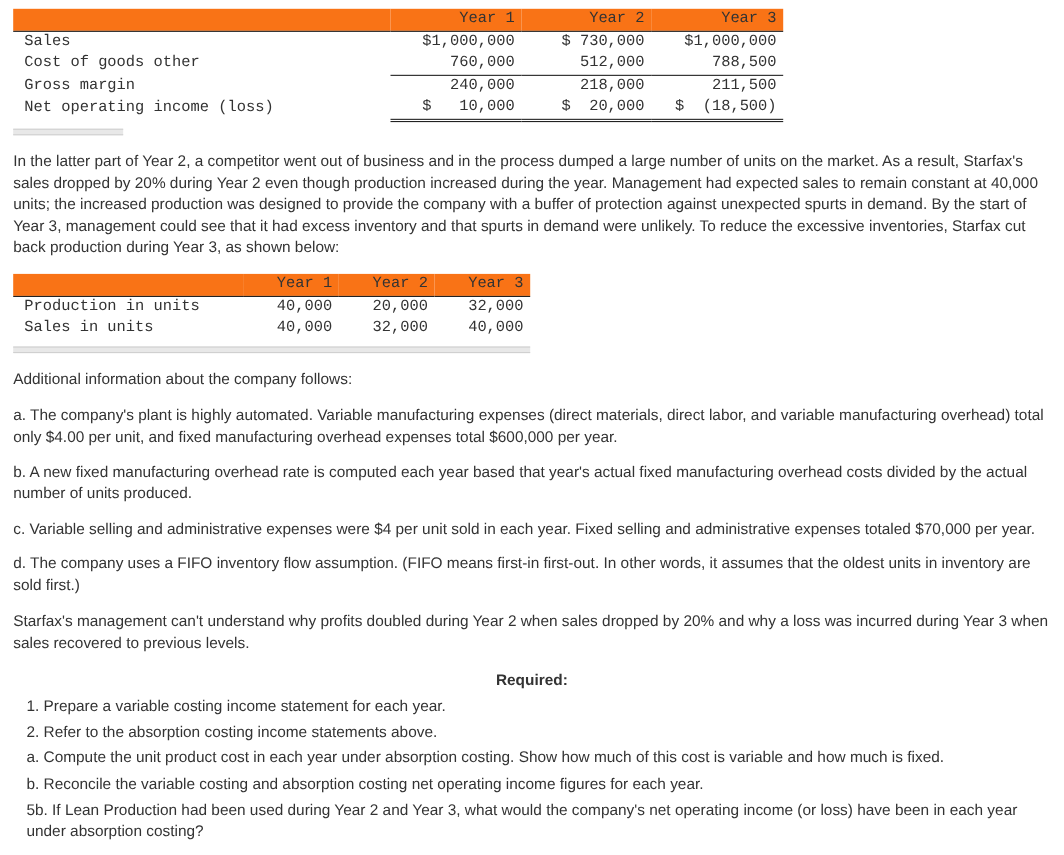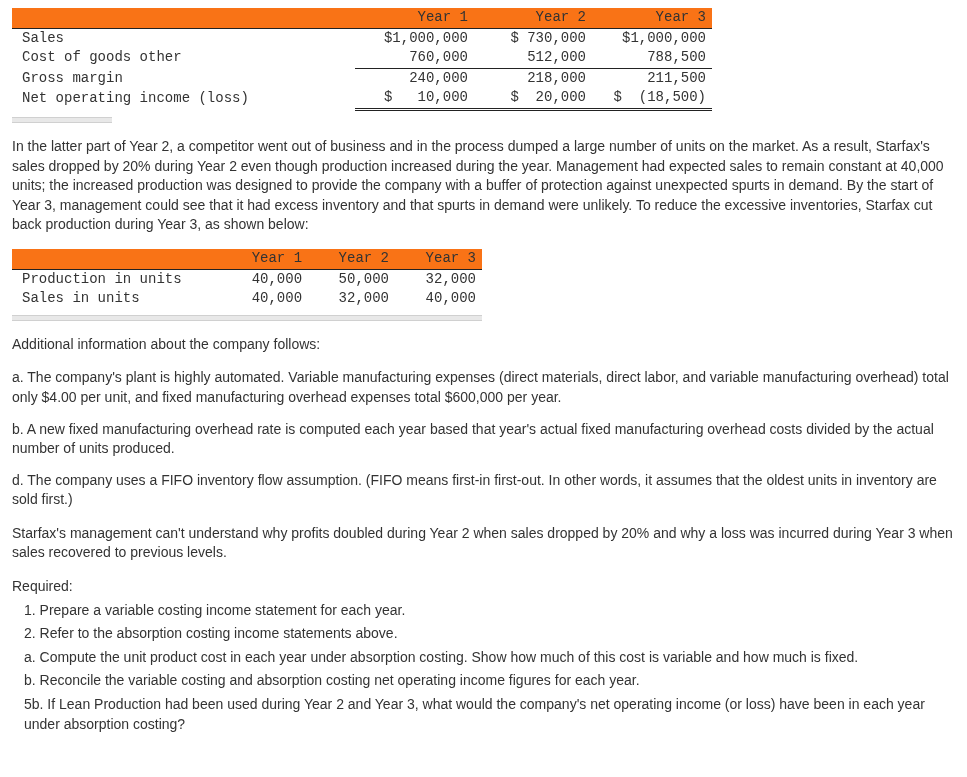--- a/index.html
+++ b/index.html
@@ -104,43 +104,44 @@
   <tbody>
       <tr class="headerrow underline">
     <th class="label" style="width:200px;"></th>
     <th class="num" style="width:80px;">Year 1</th>
     <th class="num" style="width:80px;">Year 2</th>
     <th class="num" style="width:80px;">Year 3</th>
   </tr>
   <tr>
     <td class="label">Production in units</td>
     <td class="num">40,000</td>
-    <td class="num">50,000</td>
+    <td class="num">20,000</td>
     <td class="num">32,000</td>
   </tr>
   <tr>
     <td class="label">Sales in units</td>
     <td class="num">40,000</td>
     <td class="num">32,000</td>
     <td class="num">40,000</td>
   </tr>
 </tbody>
   </table>
 <div class="thinbar" style="width:470px; margin-top:4px;"></div>
 
 <p class="para">Additional information about the company follows:</p>
 
 <div>
   <div class="list-item">a. The company's plant is highly automated. Variable manufacturing expenses (direct materials, direct labor, and variable manufacturing overhead) total only $4.00 per unit, and fixed manufacturing overhead expenses total $600,000 per year.</div>
   <div class="list-item">b. A new fixed manufacturing overhead rate is computed each year based that year's actual fixed manufacturing overhead costs divided by the actual number of units produced.</div>
+  <div class="list-item">c. Variable selling and administrative expenses were $4 per unit sold in each year. Fixed selling and administrative expenses totaled $70,000 per year.</div>
   <div class="list-item">d. The company uses a FIFO inventory flow assumption. (FIFO means first-in first-out. In other words, it assumes that the oldest units in inventory are sold first.)</div>
 </div>
 
 <p class="para">Starfax's management can't understand why profits doubled during Year 2 when sales dropped by 20% and why a loss was incurred during Year 3 when sales recovered to previous levels.</p>
 
 <div>
-  <div style="font-weight:normal;">Required:</div>
+  <div style="font-weight:bold;text-align:center;">Required:</div>
   <div class="req-list">1. Prepare a variable costing income statement for each year.</div>
   <div class="req-list">2. Refer to the absorption costing income statements above.</div>
   <div class="req-list">a. Compute the unit product cost in each year under absorption costing. Show how much of this cost is variable and how much is fixed.</div>
   <div class="req-list">b. Reconcile the variable costing and absorption costing net operating income figures for each year.</div>
   <div class="req-list">5b. If Lean Production had been used during Year 2 and Year 3, what would the company's net operating income (or loss) have been in each year under absorption costing?</div>
 </div>
 
 </body></html>

